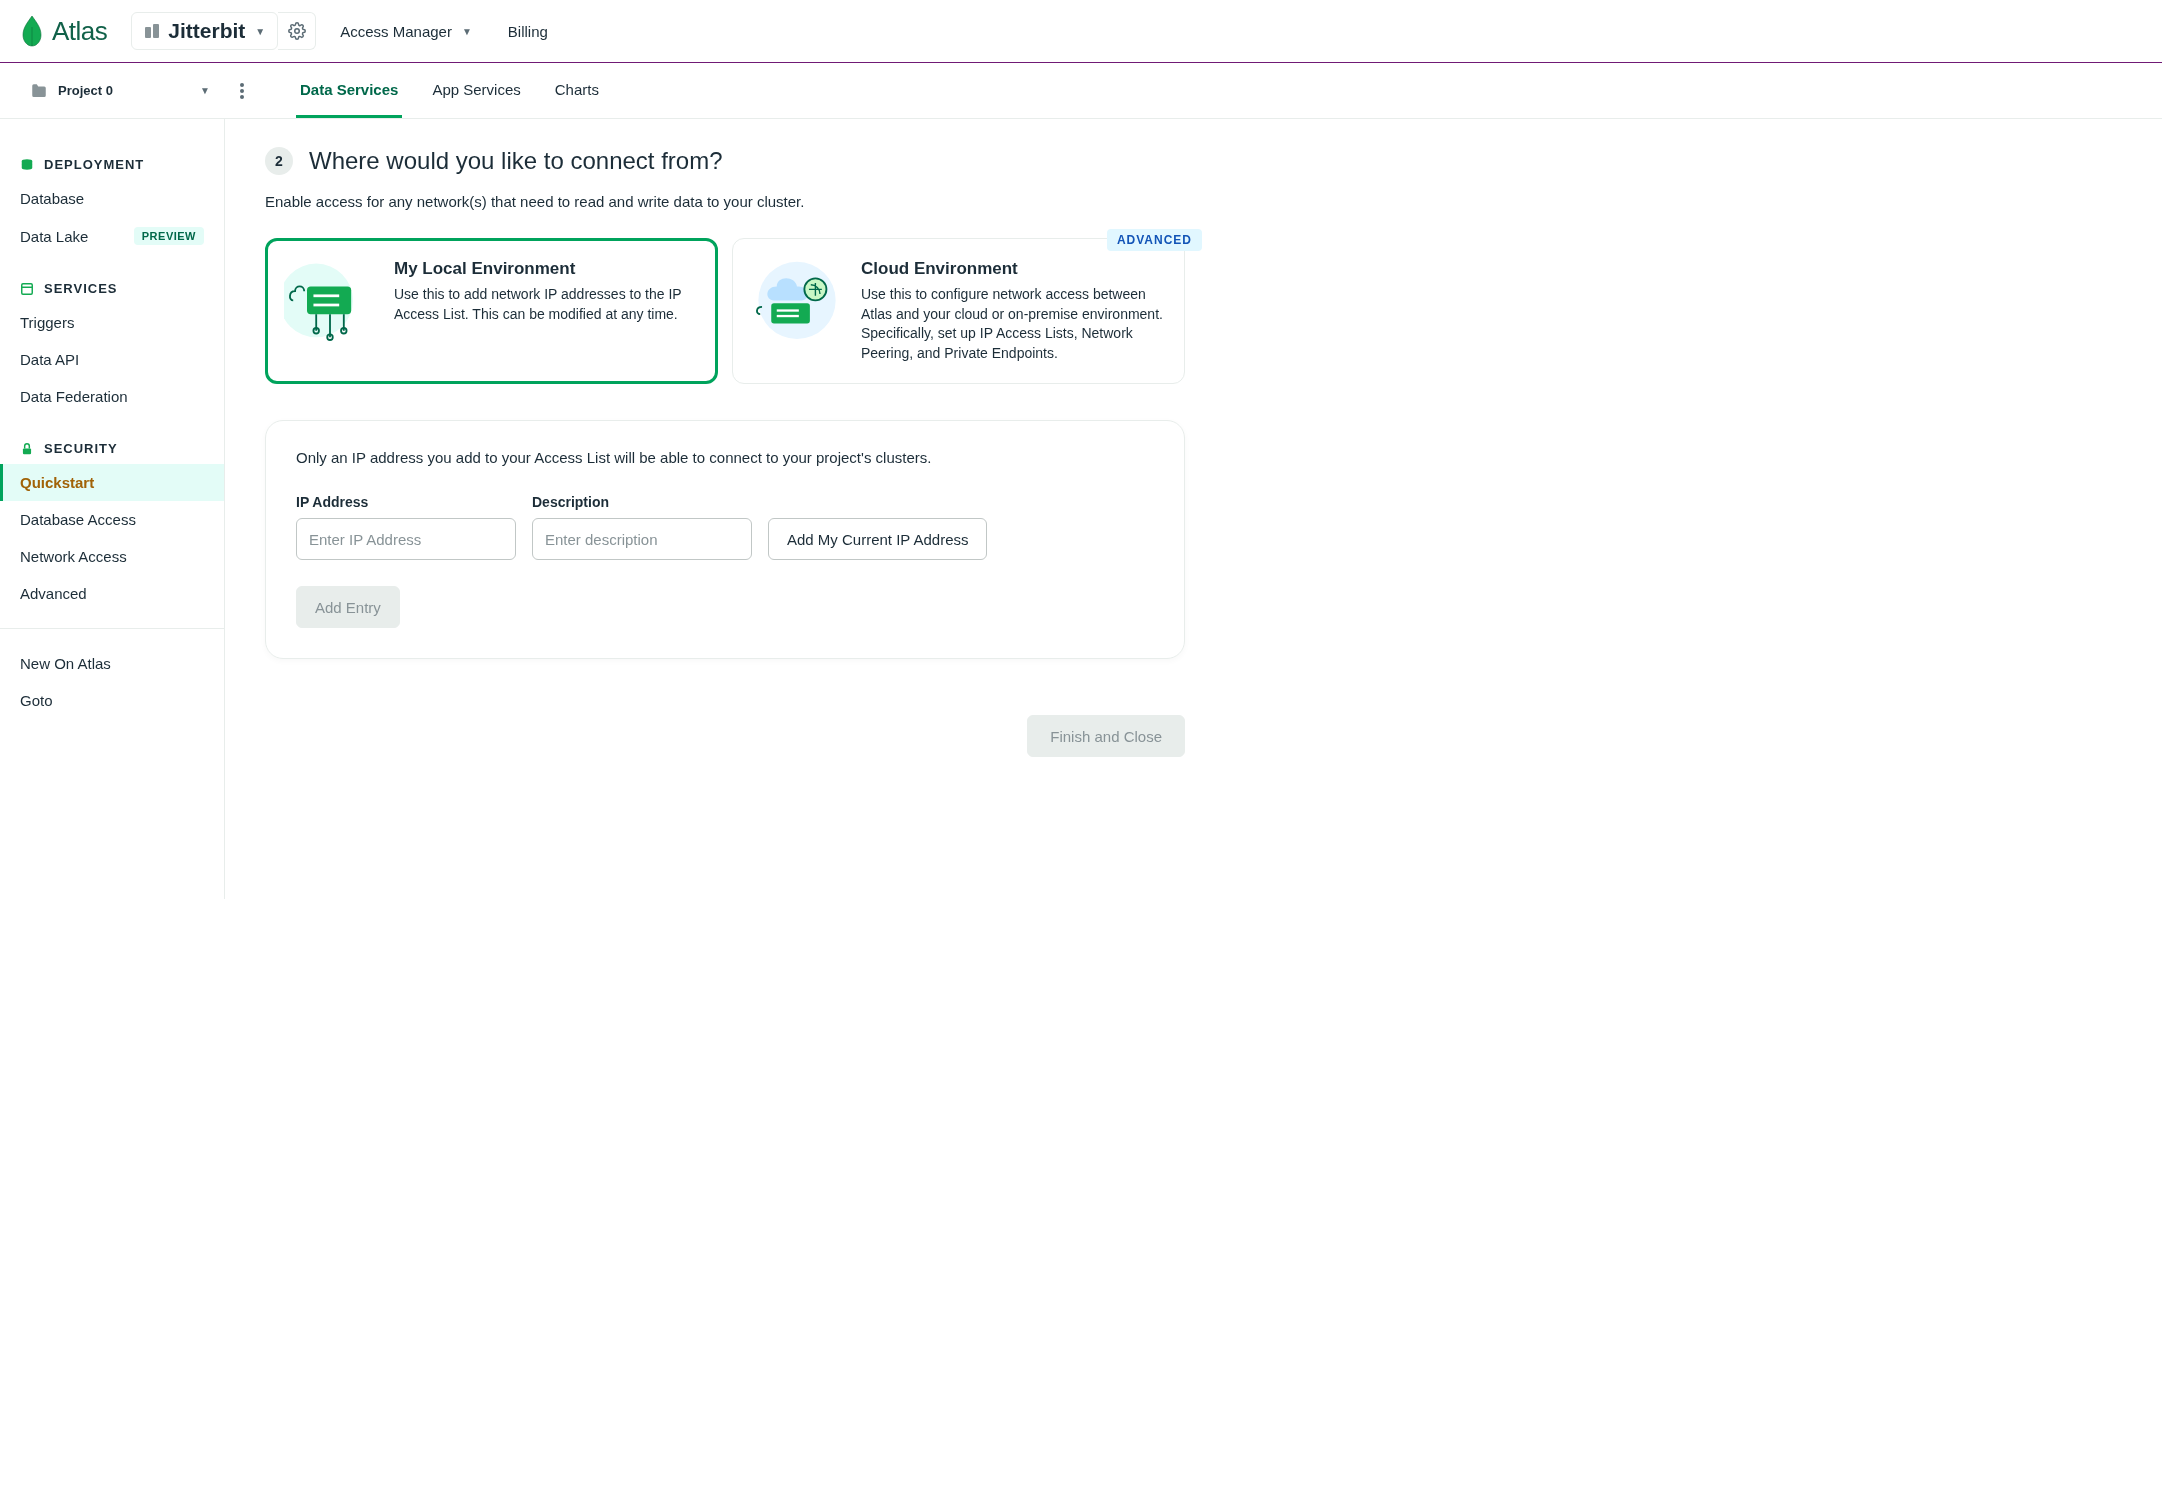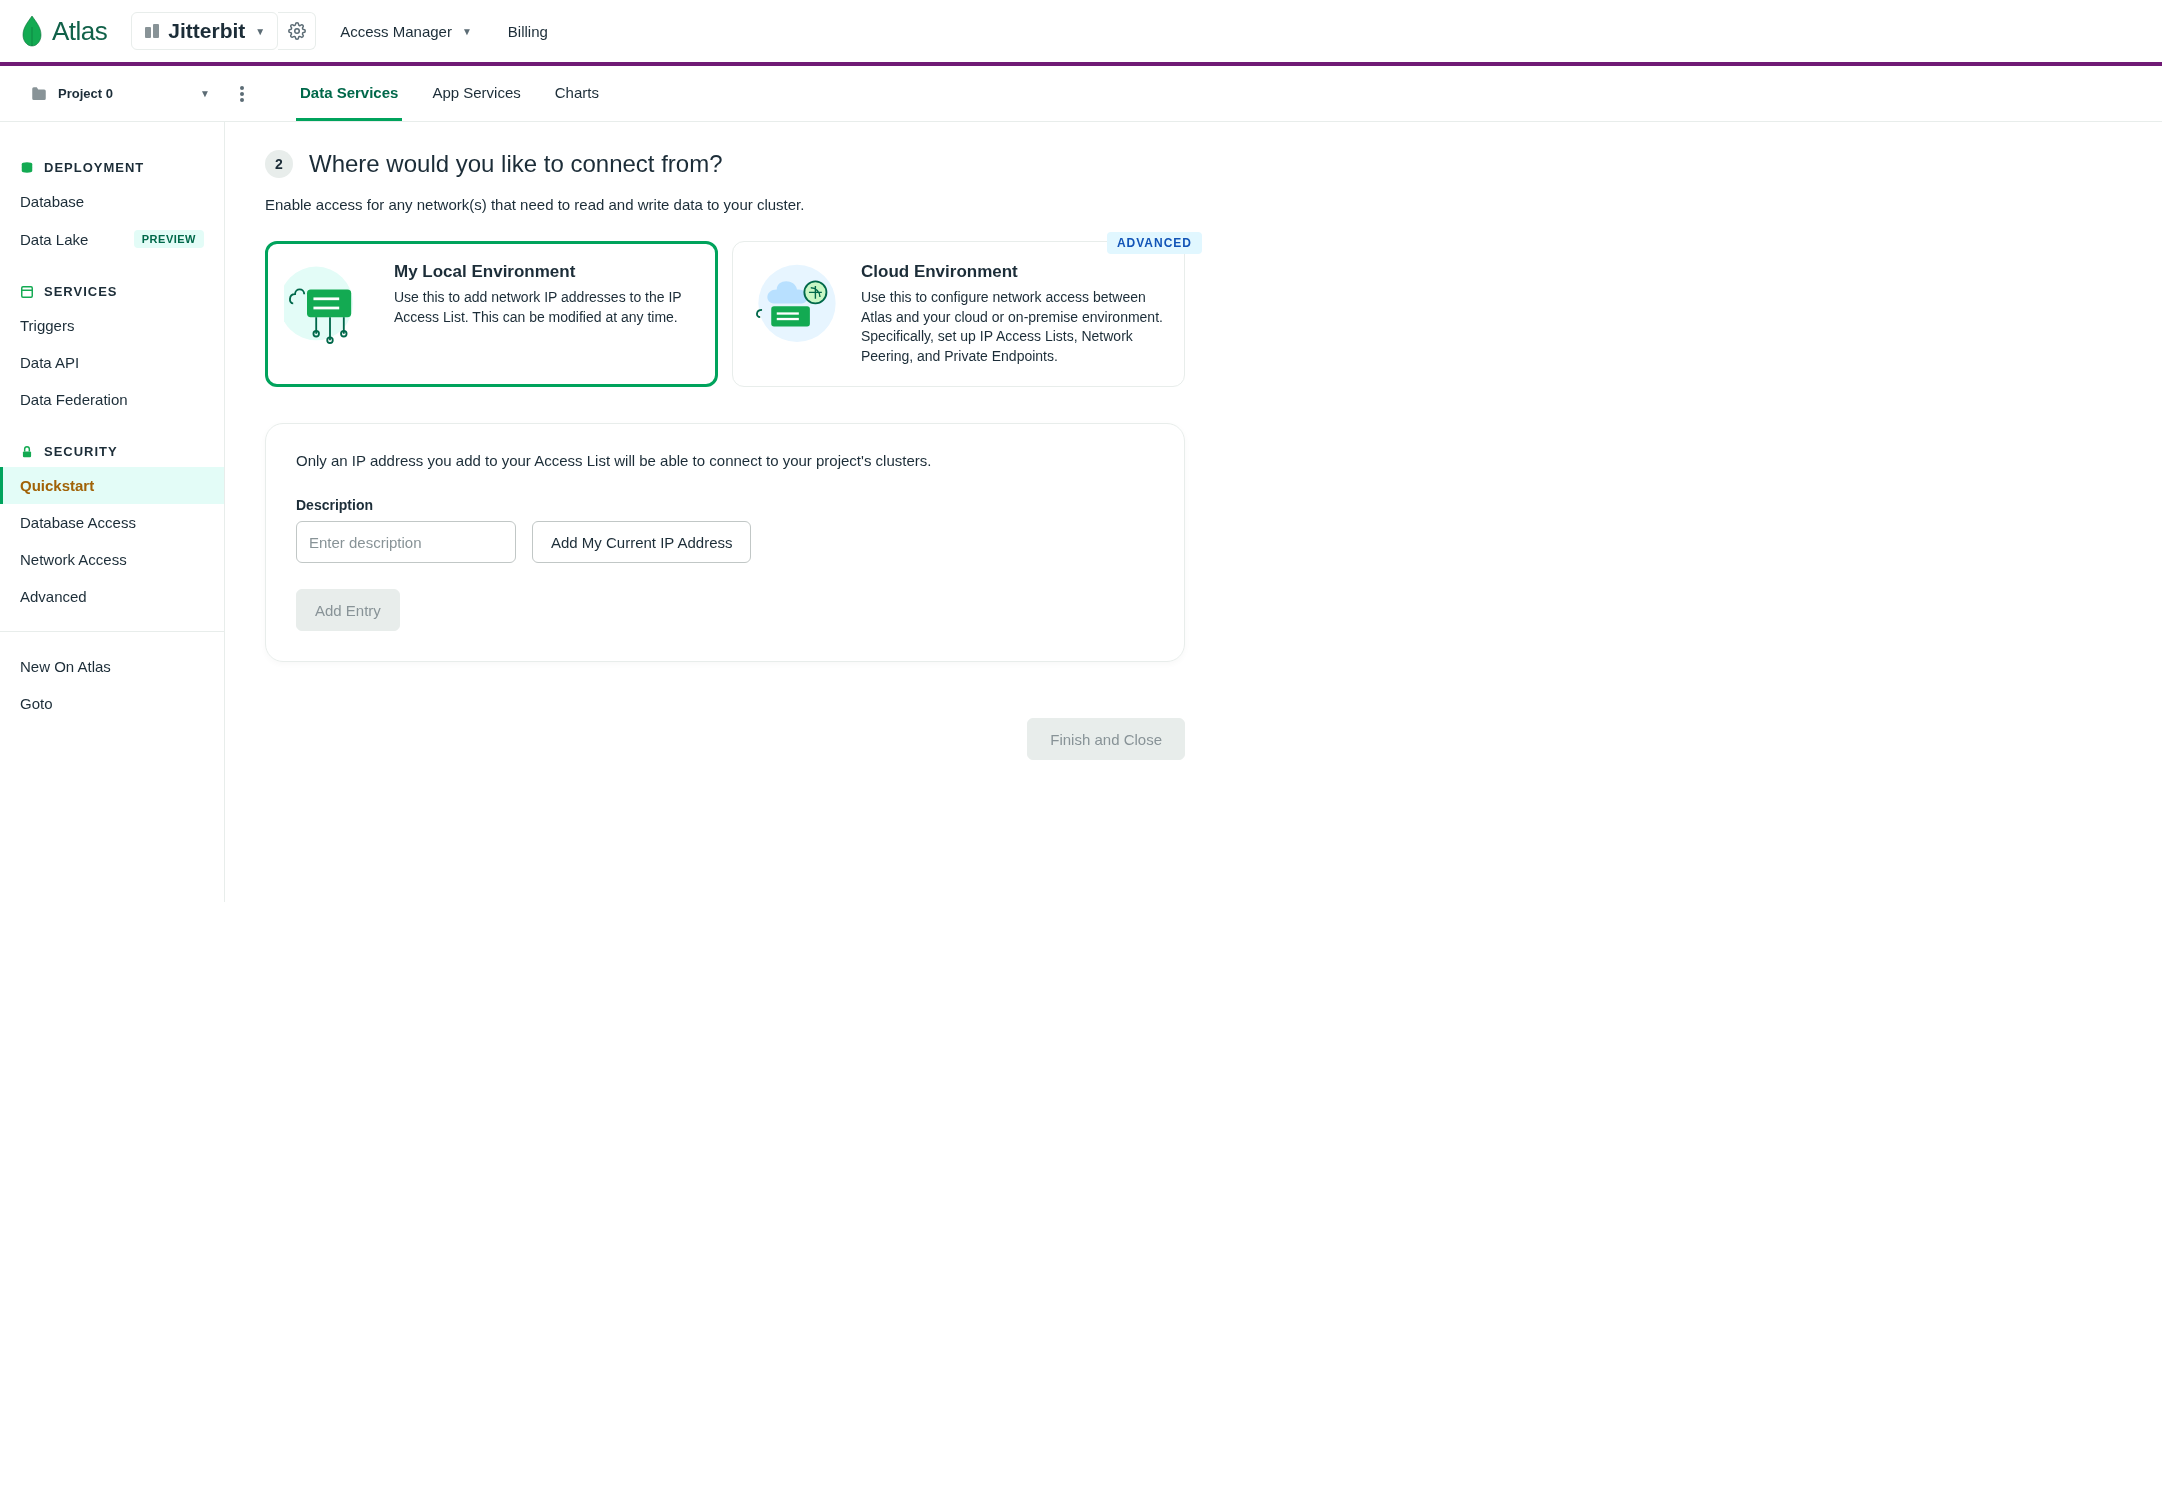--- a/index.html
+++ b/index.html
@@ -1,19 +1,19 @@
 <!DOCTYPE html>
 <html><head>
 <meta charset="utf-8">
 <style>
 * { margin: 0; padding: 0; box-sizing: border-box; }
 body { font-family: -apple-system, BlinkMacSystemFont, "Segoe UI", Helvetica, Arial, sans-serif; color: #1c2d38; background: #fff; }
 
 
-.top-nav { display: flex; align-items: center; padding: 12px 20px; gap: 12px; border-bottom: 4px solid #701a75; }
+.top-nav { display: flex; align-items: center; padding: 12px 20px; gap: 12px; border-bottom: 1px solid #701a75; }
 .logo { display: flex; align-items: center; gap: 8px; margin-right: 12px; }
 .logo-text { font-size: 26px; font-weight: 500; color: #116149; letter-spacing: -0.5px; }
 .org-select { display: flex; align-items: center; gap: 8px; border: 1px solid #e8edeb; border-radius: 6px; padding: 8px 12px; height: 38px; }
 .org-icon { color: #889397; }
 .org-name { font-weight: 600; font-size: 21px; }
 .caret { color: #5c6c75; font-size: 10px; margin-left: 2px; }
 .gear-btn { display: flex; align-items: center; justify-content: center; width: 38px; height: 38px; border: 1px solid #e8edeb; border-left: none; border-radius: 0 6px 6px 0; margin-left: -12px; color: #5c6c75; }
 .nav-link { display: flex; align-items: center; gap: 8px; padding: 8px 12px; font-size: 15px; color: #1c2d38; cursor: pointer; }
 
 
@@ -256,20 +256,24 @@
           <div class="card-desc">Use this to configure network access between Atlas and your cloud or on-premise environment. Specifically, set up IP Access Lists, Network Peering, and Private Endpoints.</div>
         </div>
       </div>
     </div>
 
 
     <div class="panel">
       <div class="panel-note">Only an IP address you add to your Access List will be able to connect to your project's clusters.</div>
       <div class="field-row">
         <div class="field">
+          <div class="field-label">IP Address</div>
+          <input class="text-input" placeholder="Enter IP Address" style="">
+        </div>
+        <div class="field">
           <div class="field-label">Description</div>
           <input class="text-input" placeholder="Enter description" style="">
         </div>
         <button class="btn">Add My Current IP Address</button>
       </div>
       <button class="btn btn-disabled">Add Entry</button>
     </div>
 
     <div class="footer-row">
       <button class="btn btn-disabled" style="padding:10px 22px">Finish and Close</button>

